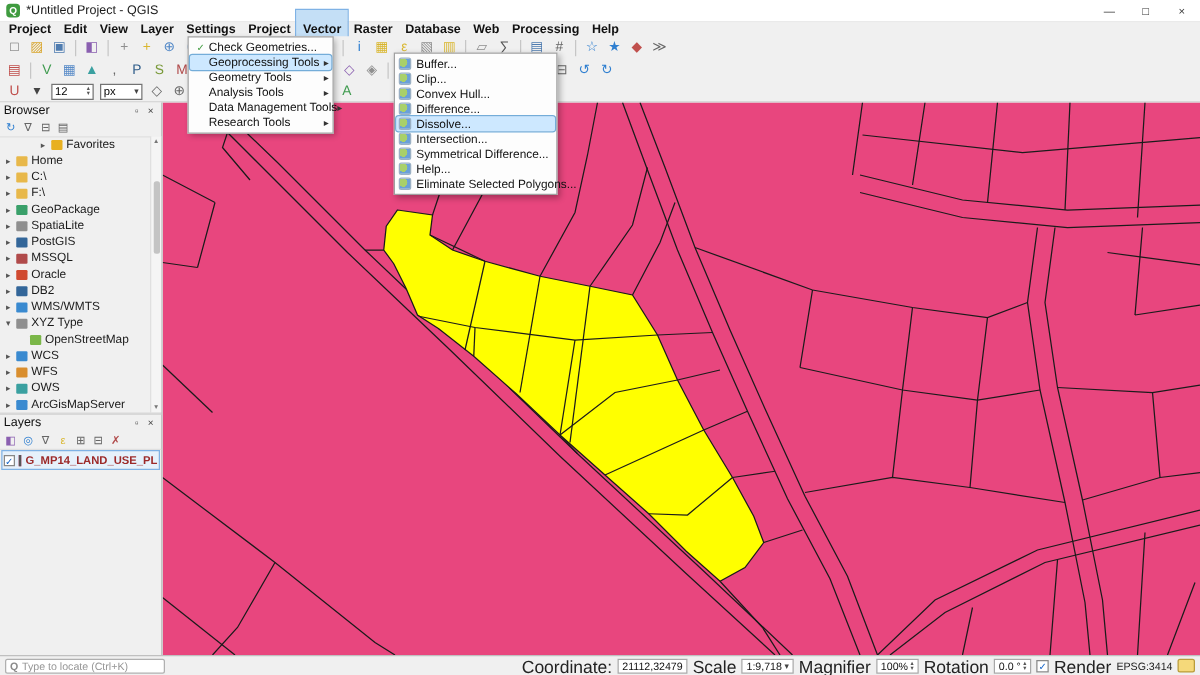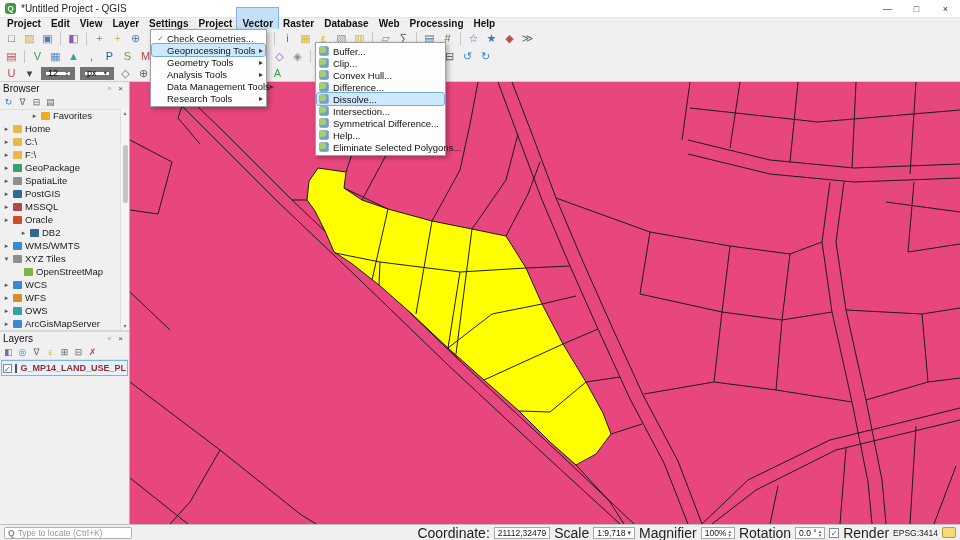--- a/index.html
+++ b/index.html
@@ -20,21 +20,21 @@
   .menu-item.active{background:#c4dff6;outline:1px solid #7fb2e5;}
   
   .toolbar{position:absolute;left:0;right:0;background:#f0f0f0;display:flex;align-items:center;
     gap:1px;padding-left:3px;}
   #toolbar1{top:29px;height:18px;}
   #toolbar2{top:47px;height:18px;}
   #toolbar3{top:65px;height:17px;border-bottom:1px solid #cfcfcf;box-sizing:border-box;}
   .tbtn{width:17px;height:16px;display:flex;align-items:center;justify-content:center;border-radius:2px;}
   .tbtn .glyph{font-size:11px;line-height:16px;}
   .tsep{width:1px;height:13px;background:#c6c6c6;margin:0 3px;}
-  .spinbox,.combo{height:13px;background:#fff;border:5px solid #737373;display:flex;
+  .spinbox,.combo{height:13px;background:#fff;border:1px solid #737373;display:flex;
     align-items:center;font-size:9px;padding:0 2px;margin:0 2px;box-sizing:border-box;}
   .spinbox{width:34px;justify-content:space-between;}
   .combo{width:34px;justify-content:space-between;}
   .spins{display:flex;flex-direction:column;font-size:5px;line-height:4px;color:#555;}
   .dd{font-size:7px;color:#444;}
   
   .panels{position:absolute;left:0;top:82px;width:130px;bottom:16px;background:#f0f0f0;
     border-right:1px solid #b5b5b5;box-sizing:border-box;}
   .panel-header{height:13px;display:flex;align-items:center;padding:0 3px;color:#111;}
   .panel-header .ph-title{flex:1;}
@@ -536,34 +536,34 @@
         <div class="trow" style="padding-left: 3px;">
           <span class="texp">▸</span>
           <span class="ticon" style="background: rgb(176, 74, 74);"></span>
           <span class="tlabel">MSSQL</span>
         </div>
         <div class="trow" style="padding-left: 3px;">
           <span class="texp">▸</span>
           <span class="ticon" style="background: rgb(208, 74, 48);"></span>
           <span class="tlabel">Oracle</span>
         </div>
-        <div class="trow" style="padding-left: 20px;">
+        <div class="trow" style="padding-left: 3px;">
           <span class="texp">▸</span>
           <span class="ticon" style="background: rgb(51, 102, 153);"></span>
           <span class="tlabel">DB2</span>
         </div>
         <div class="trow" style="padding-left: 3px;">
           <span class="texp">▸</span>
           <span class="ticon" style="background: rgb(58, 138, 208);"></span>
           <span class="tlabel">WMS/WMTS</span>
         </div>
         <div class="trow" style="padding-left: 3px;">
           <span class="texp">▾</span>
           <span class="ticon" style="background: rgb(143, 143, 143);"></span>
-          <span class="tlabel">XYZ Tiles</span>
+          <span class="tlabel">XYZ Type</span>
         </div>
         <div class="trow" style="padding-left: 14px;">
           <span class="texp"></span>
           <span class="ticon" style="background: rgb(122, 182, 72);"></span>
           <span class="tlabel">OpenStreetMap</span>
         </div>
         <div class="trow" style="padding-left: 3px;">
           <span class="texp">▸</span>
           <span class="ticon" style="background: rgb(58, 138, 208);"></span>
           <span class="tlabel">WCS</span>

